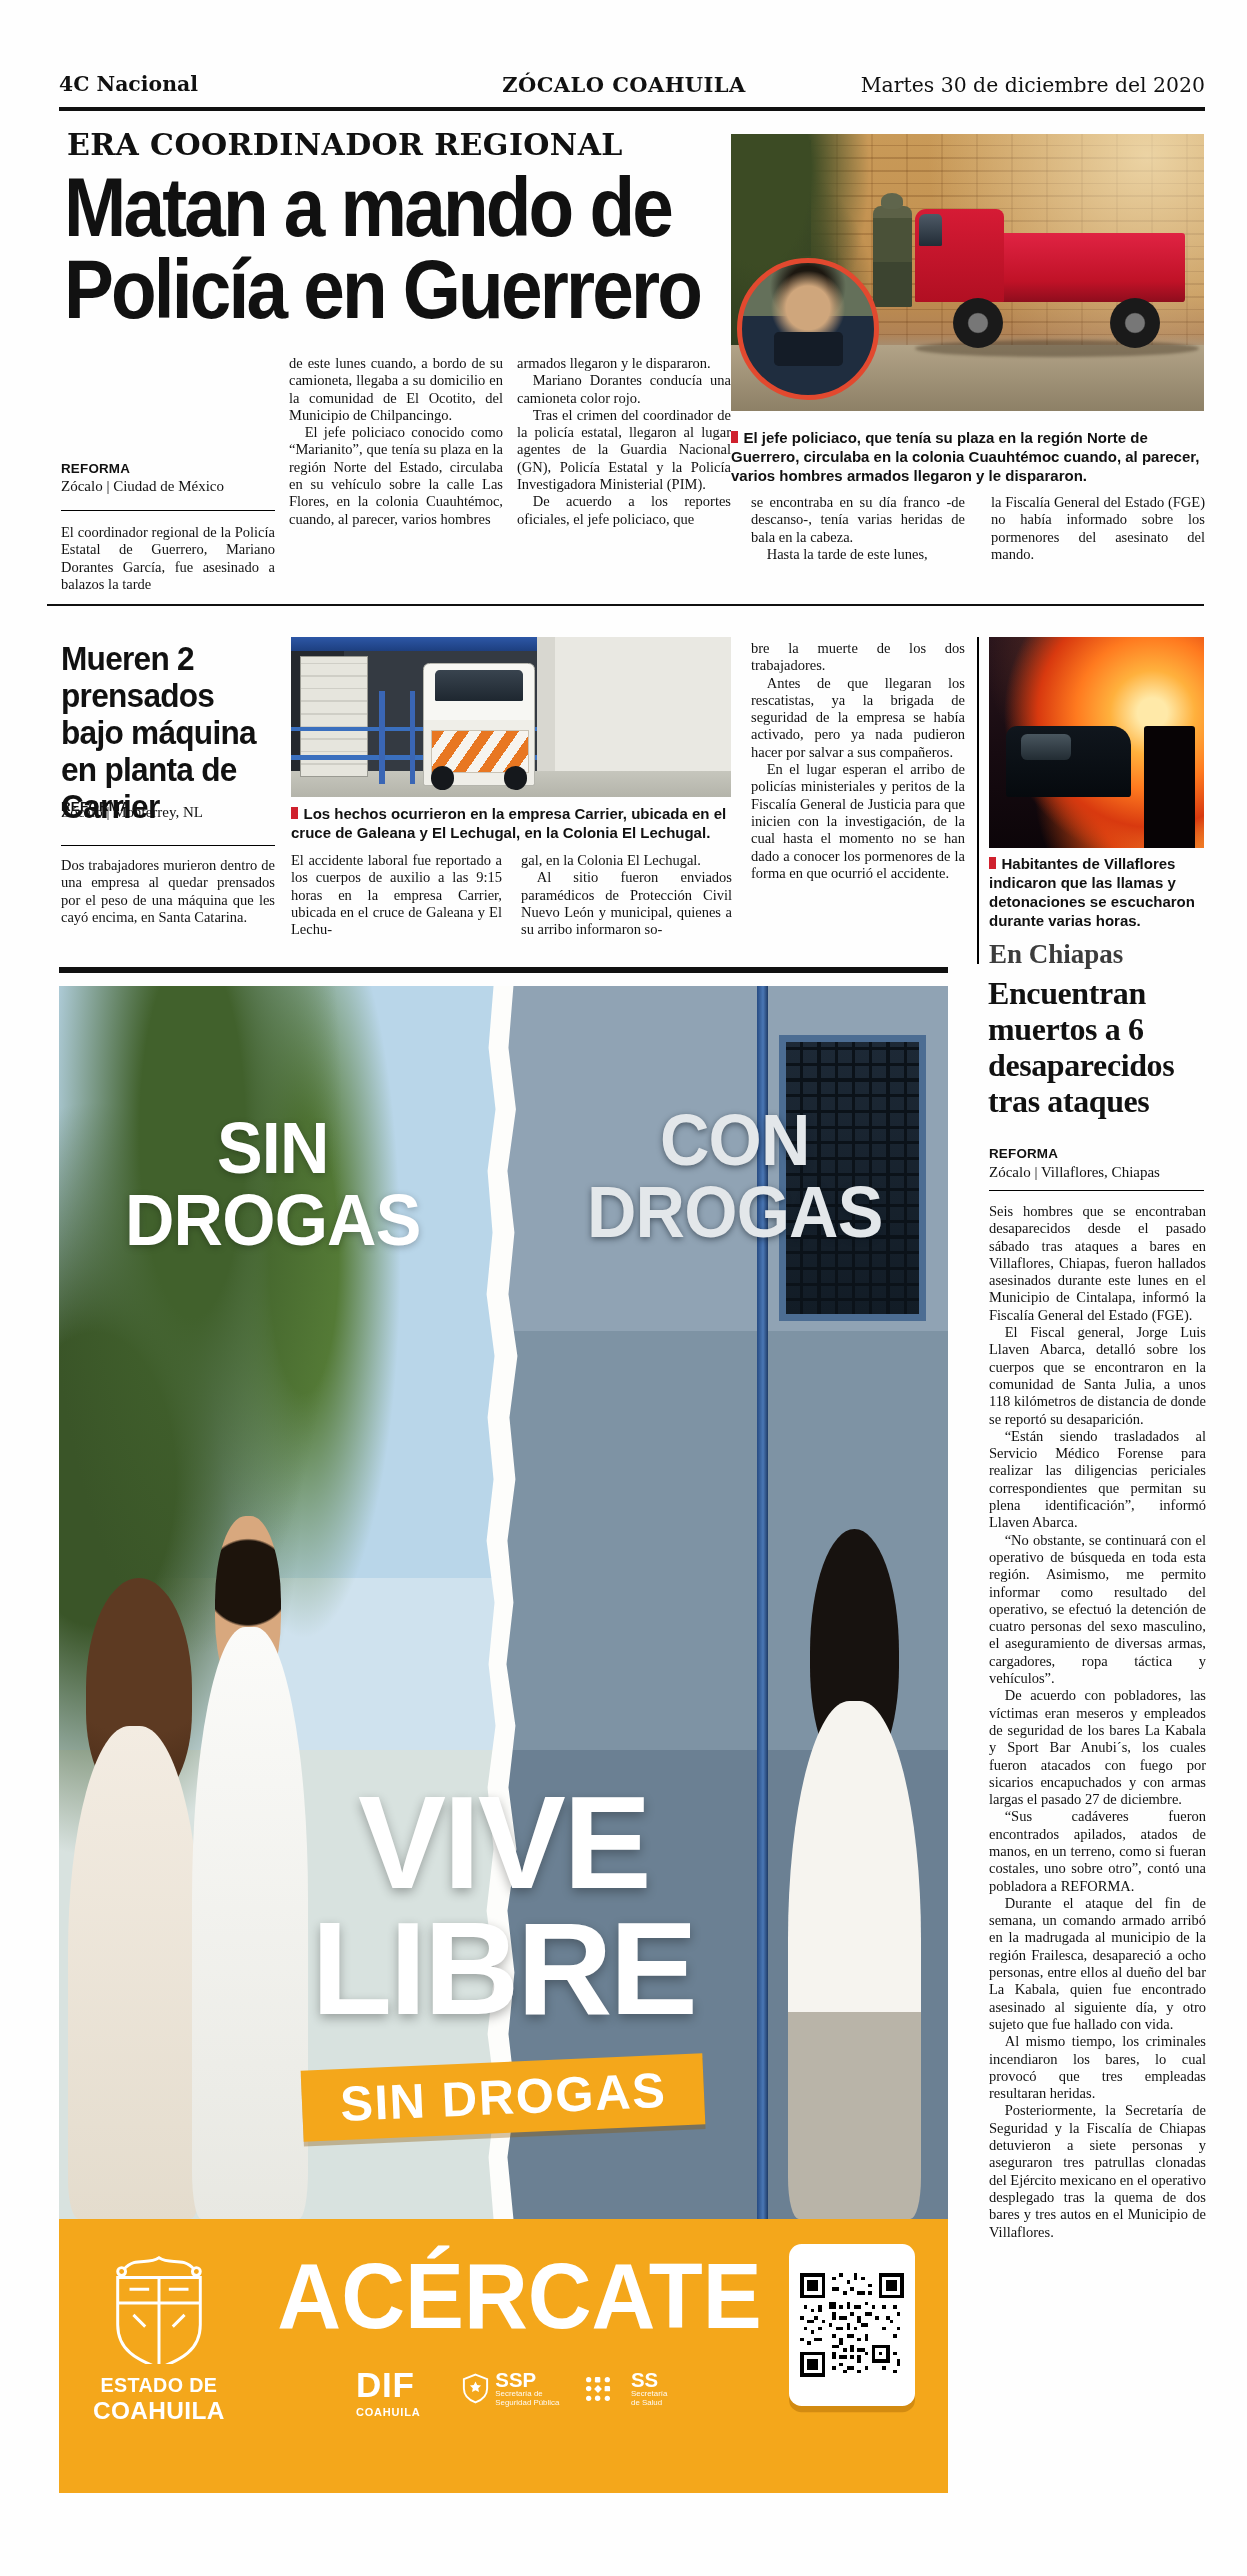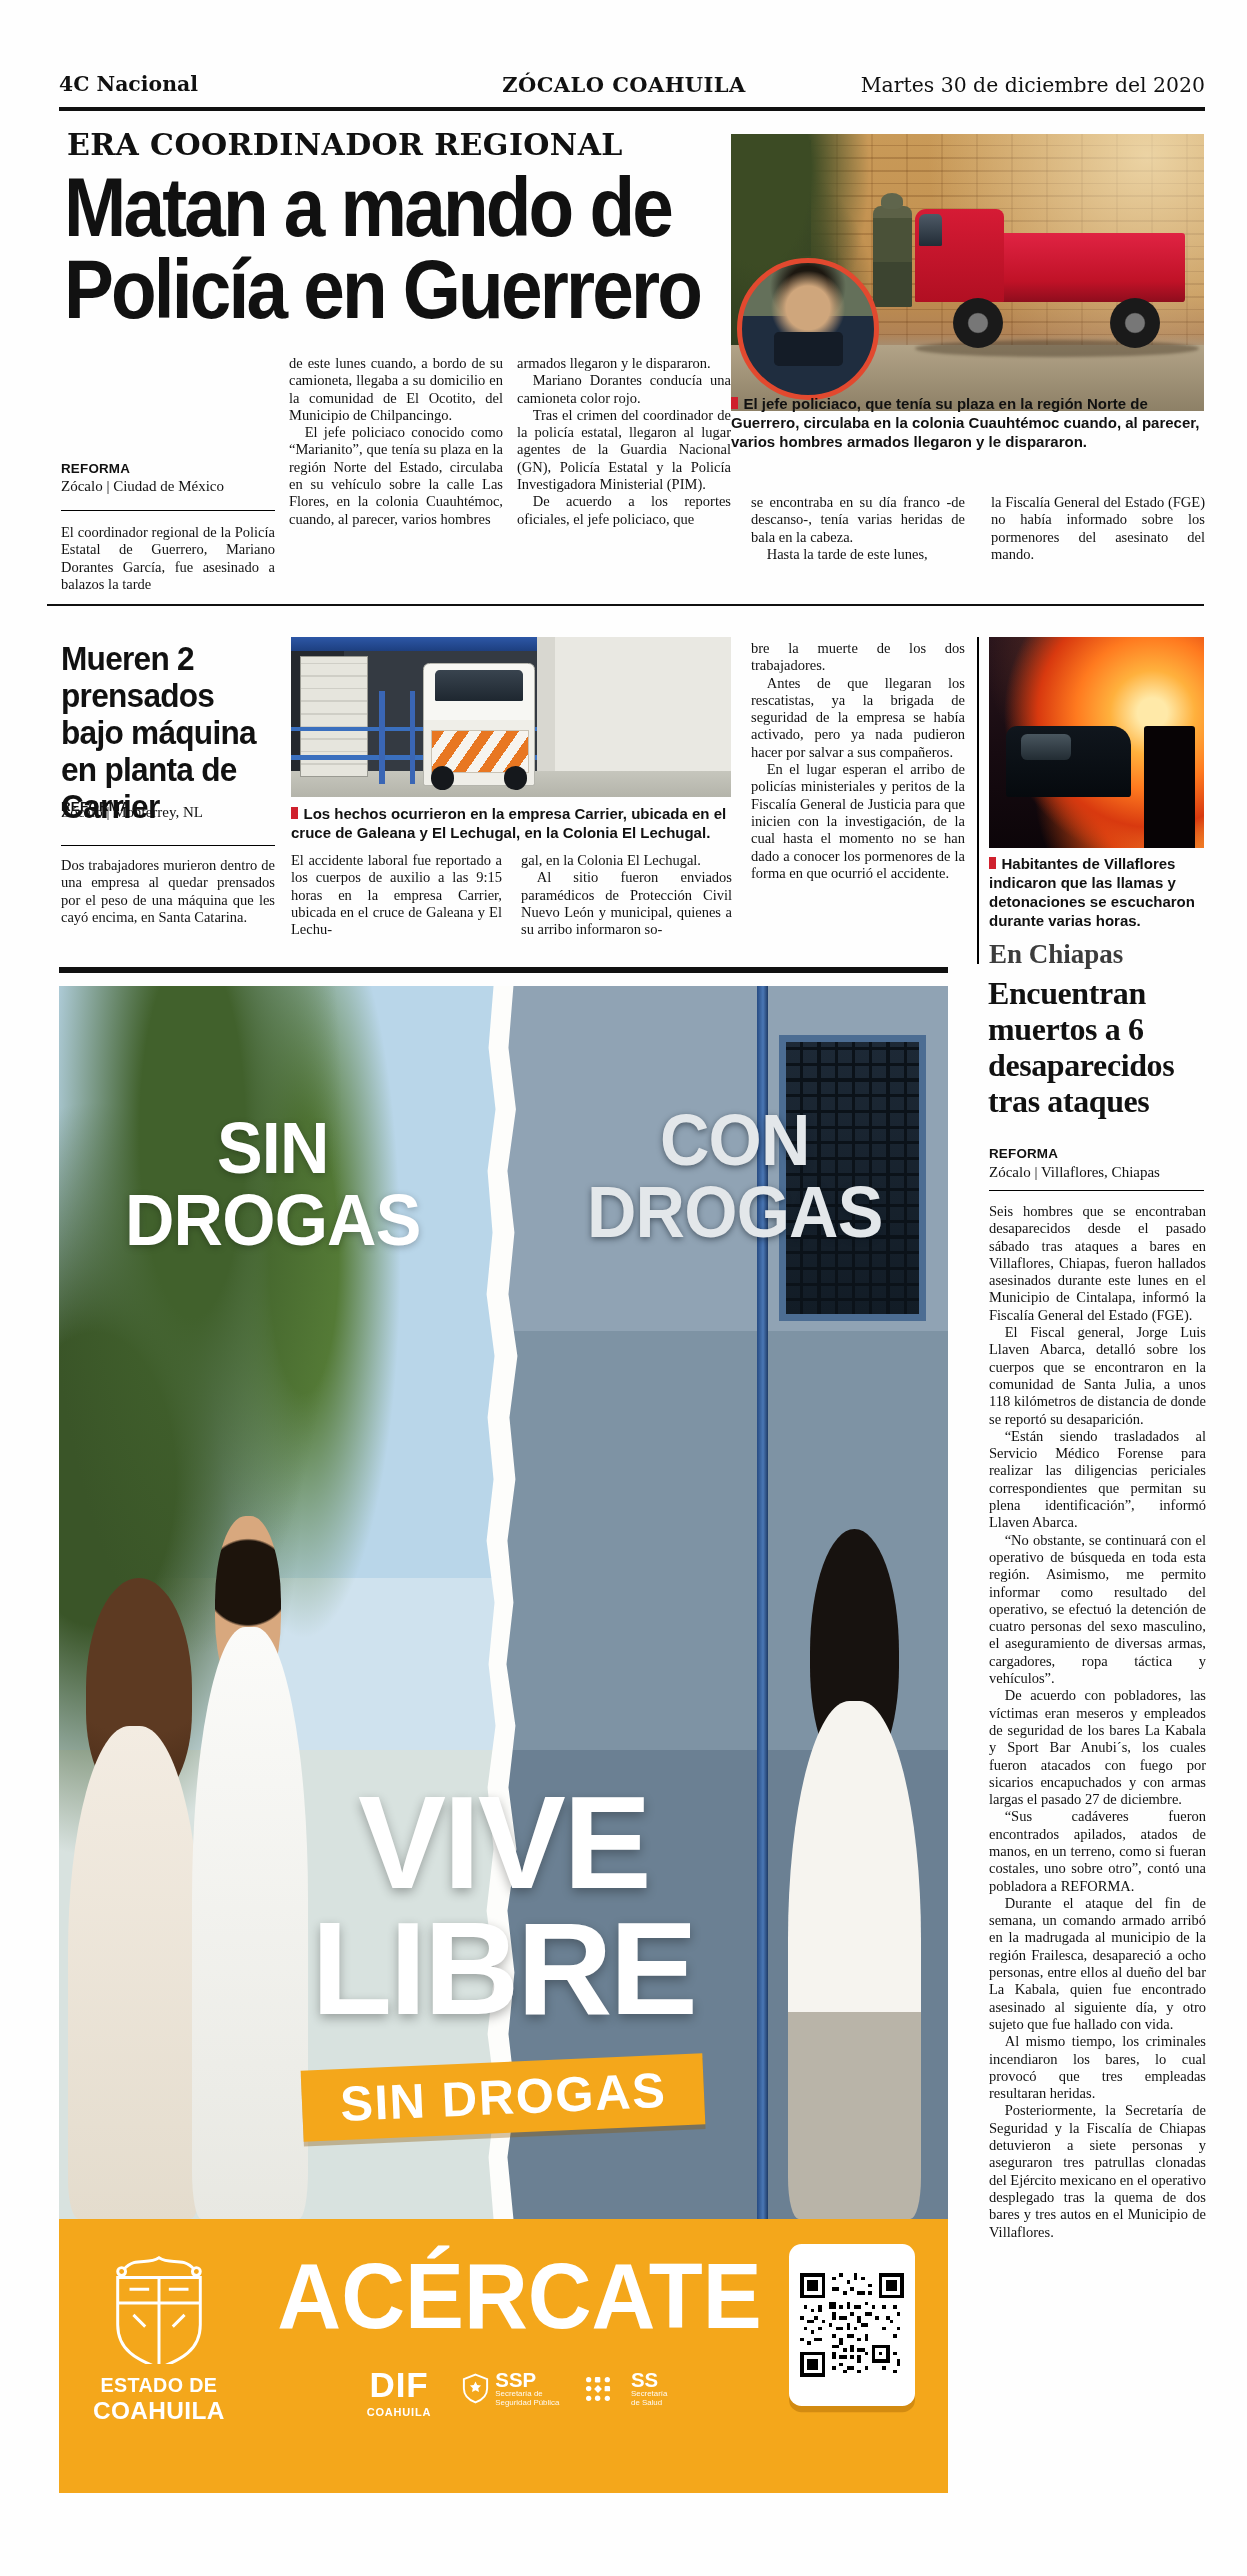--- a/index.html
+++ b/index.html
@@ -108,21 +108,21 @@
      text-align:center;transform:scaleX(.95);text-shadow:0 2.4px 7.9px rgba(0,0,0,.25);}
   .ad-bigword.silver{color:#e3e7ea;text-shadow:0 2.4px 6.3px rgba(10,20,30,.5);}
   .ad-vive{font:700 132px/126px "Liberation Sans",sans-serif;letter-spacing:-2.4px;color:#fff;text-align:center;
      text-shadow:0 3.9px 11px rgba(0,0,0,.3);}
   .ad-ribbon{background:#f4a71b;padding:11px 38px;transform:rotate(-2.5deg);box-shadow:0 4.7px 0 rgba(140,85,0,.35);}
   .ad-ribbon span{font:700 49px/49px "Liberation Sans",sans-serif;letter-spacing:1.6px;color:#fff;}
   .ad-band{left:0;top:1233px;width:100%;height:274px;background:#f4a71b;}
   .ad-cta{font:700 93px/93px "Liberation Sans",sans-serif;letter-spacing:0;color:#fff;text-align:center;
      transform:scaleX(.95);transform-origin:center top;}
   .estado{font:700 19.7px/24.4px "Liberation Sans",sans-serif;color:#fff;text-align:center;letter-spacing:0.4px;}
-  .logo-txt{color:#fff;text-align:center;}
+  .logo-txt{color:#fff;}
   .logo-big{font:700 35px/35px "Liberation Sans",sans-serif;letter-spacing:0.8px;}
   .logo-mid{font:700 20.4px/20.4px "Liberation Sans",sans-serif;}
   .logo-sub{font:700 11px/11.8px "Liberation Sans",sans-serif;letter-spacing:0.8px;}
   .logo-tiny{font:400 7.9px/8.6px "Liberation Sans",sans-serif;opacity:.95;}
   .qr-card{background:#fff;border-radius:12.6px;box-shadow:0 6.3px 0 rgba(150,90,0,.35);display:flex;align-items:center;justify-content:center;}
 
   .vrule{background:#000;width:1.6px;}
 </style>
 </head>
 <body>
@@ -170,21 +170,21 @@
           <div class="ph1-win"></div>
         </div>
       <div class="ph1-wheel" style="left:14%;"></div>
       <div class="ph1-wheel" style="left:72%;"></div>
     </div>
     <div class="abs inset-circle" style="left:6.3px;top:124px;width:132px;height:132px;">
       <div class="inset-visor"></div>
     </div>
   </div>
 
-  <div class="abs cap" style="left:731px;top:394px;width:473px;">
+  <div class="abs cap" style="left:731px;top:428px;width:473px;">
     <span class="capmark"></span><span>El jefe policiaco, que tenía su plaza en la región Norte de Guerrero, circulaba en la colonia Cuauhtémoc cuando, al parecer, varios hombres armados llegaron y le dispararon.</span>
   </div>
 
   <div class="abs bodycol" style="left:751px;top:494px;width:214px;height:105px;">
     <p>se encontraba en su día franco -de descanso-, tenía varias heridas de bala en la cabeza.</p>
     <p>Hasta la tarde de este lunes,</p>
   </div>
   <div class="abs bodycol" style="left:991px;top:494px;width:214px;height:105px;">
     <p>la Fiscalía General del Estado (FGE) no había informado sobre los pormenores del asesinato del mando.</p>
   </div>

